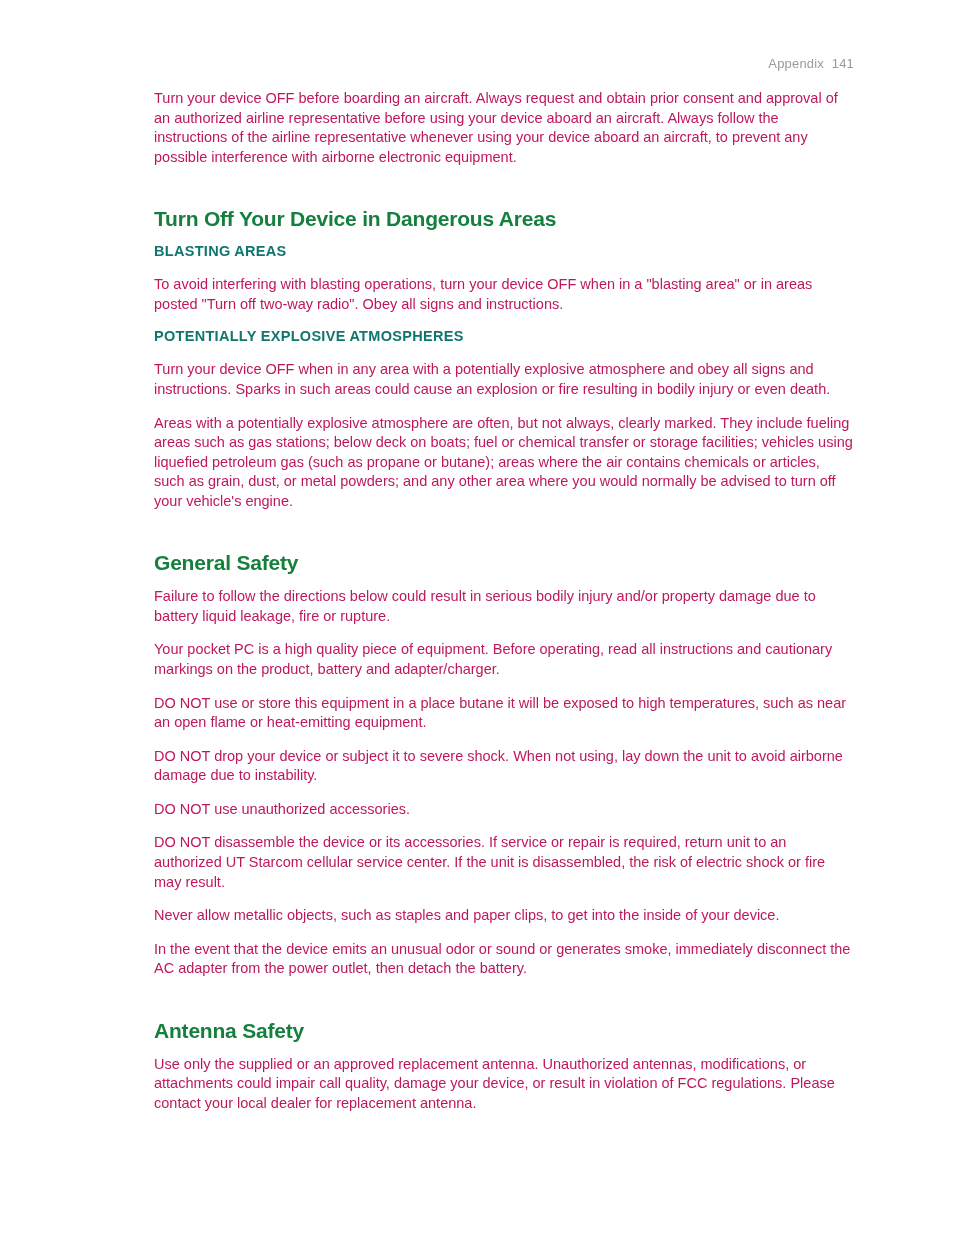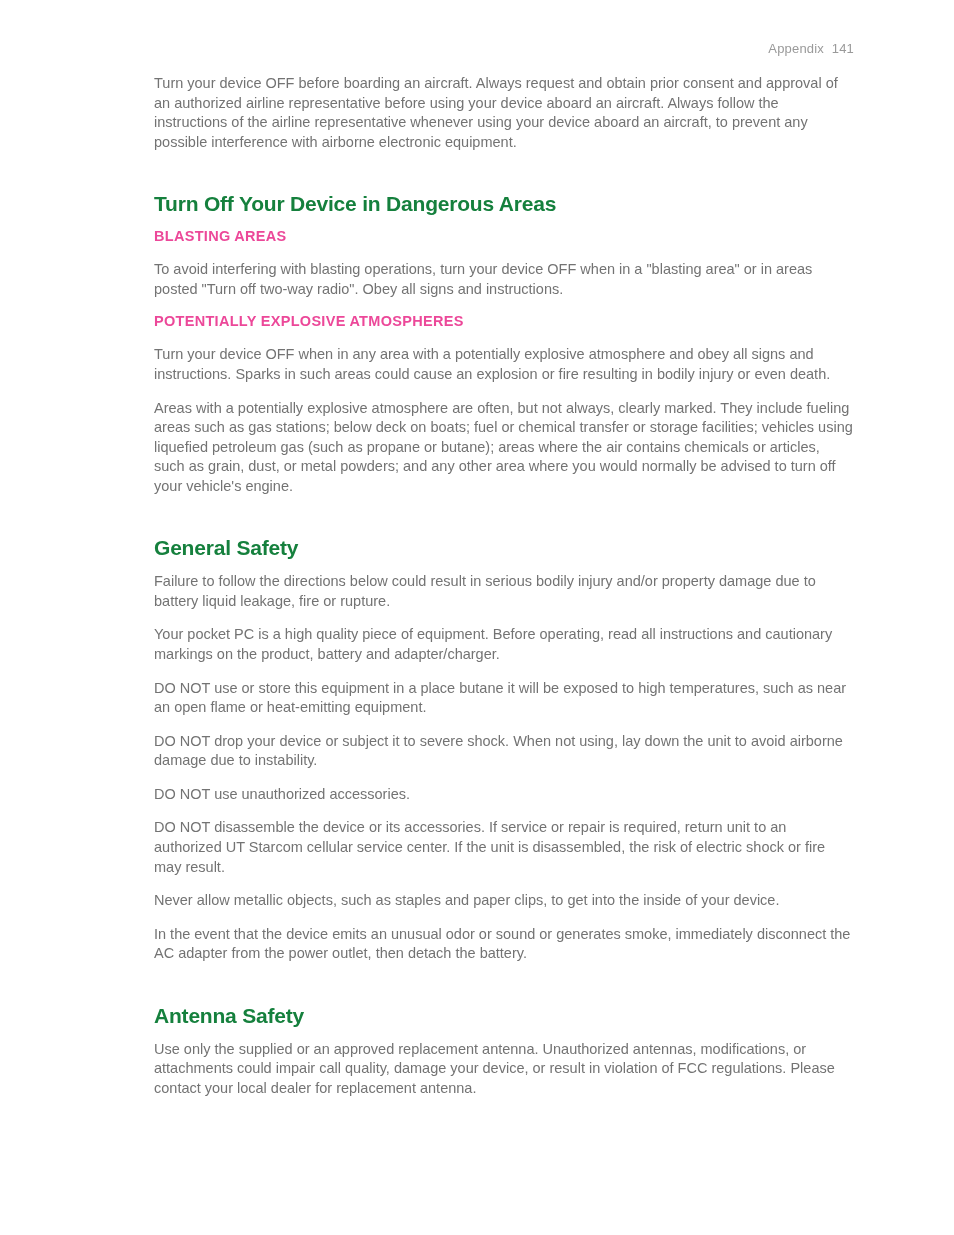--- a/index.html
+++ b/index.html
@@ -5,47 +5,47 @@
   * { margin: 0; padding: 0; box-sizing: border-box; }
   body {
     font-family: "Segoe UI", "Myriad Pro", "Helvetica Neue", Arial, sans-serif;
     background: #fff;
     width: 954px;
     height: 1235px;
     position: relative;
     color: #222;
   }
   .page {
-    padding: 41px 100px 0 154px;
+    padding: 56px 100px 0 154px;
   }
   .page-header {
     text-align: right;
     font-size: 13px;
     color: #9a9a9a;
     margin-bottom: 18px;
     letter-spacing: 0.2px;
   }
   p.body {
     font-size: 14.5px;
     line-height: 1.35;
-    color: #737373;
+    color: #be185d;
     margin-bottom: 14px;
   }
   h2.section {
     font-size: 21px;
     font-weight: 700;
     color: #15803d;
     margin-top: 40px;
     margin-bottom: 12px;
     letter-spacing: -0.2px;
   }
   h3.sub {
     font-size: 14.5px;
     font-weight: 700;
-    color: #ec4899;
+    color: #0f766e;
     text-transform: uppercase;
     letter-spacing: 0.3px;
     margin-top: 4px;
     margin-bottom: 6px;
   }
   h3.sub + p.body { margin-top: 16px; }
   .gap-after { margin-bottom: 22px; }
 </style>
 </head>
 <body>

